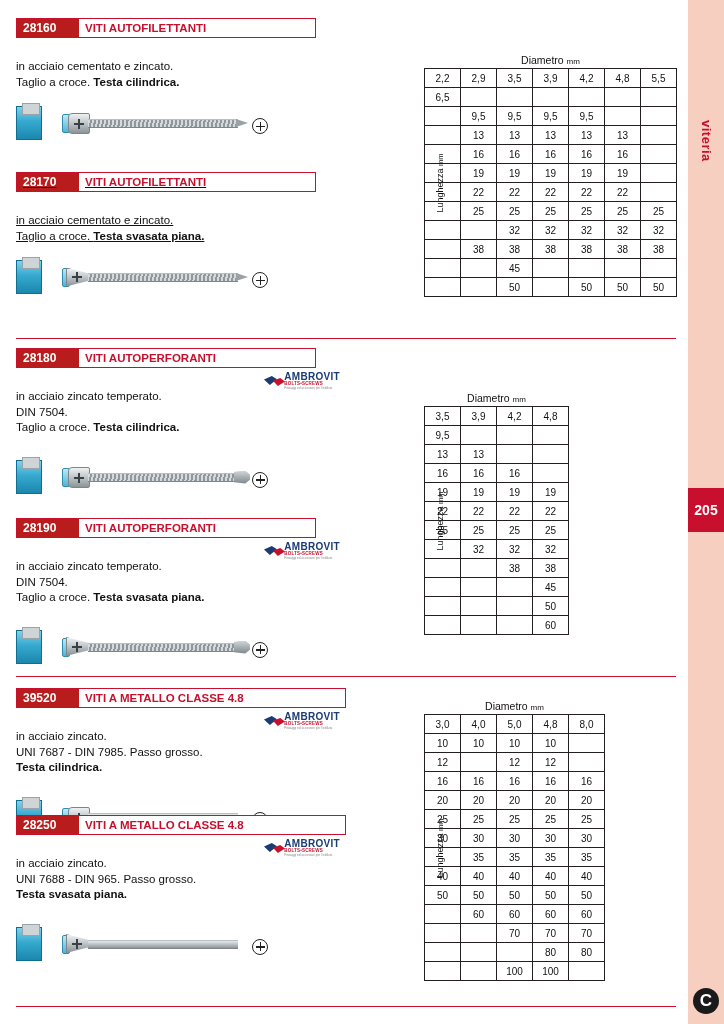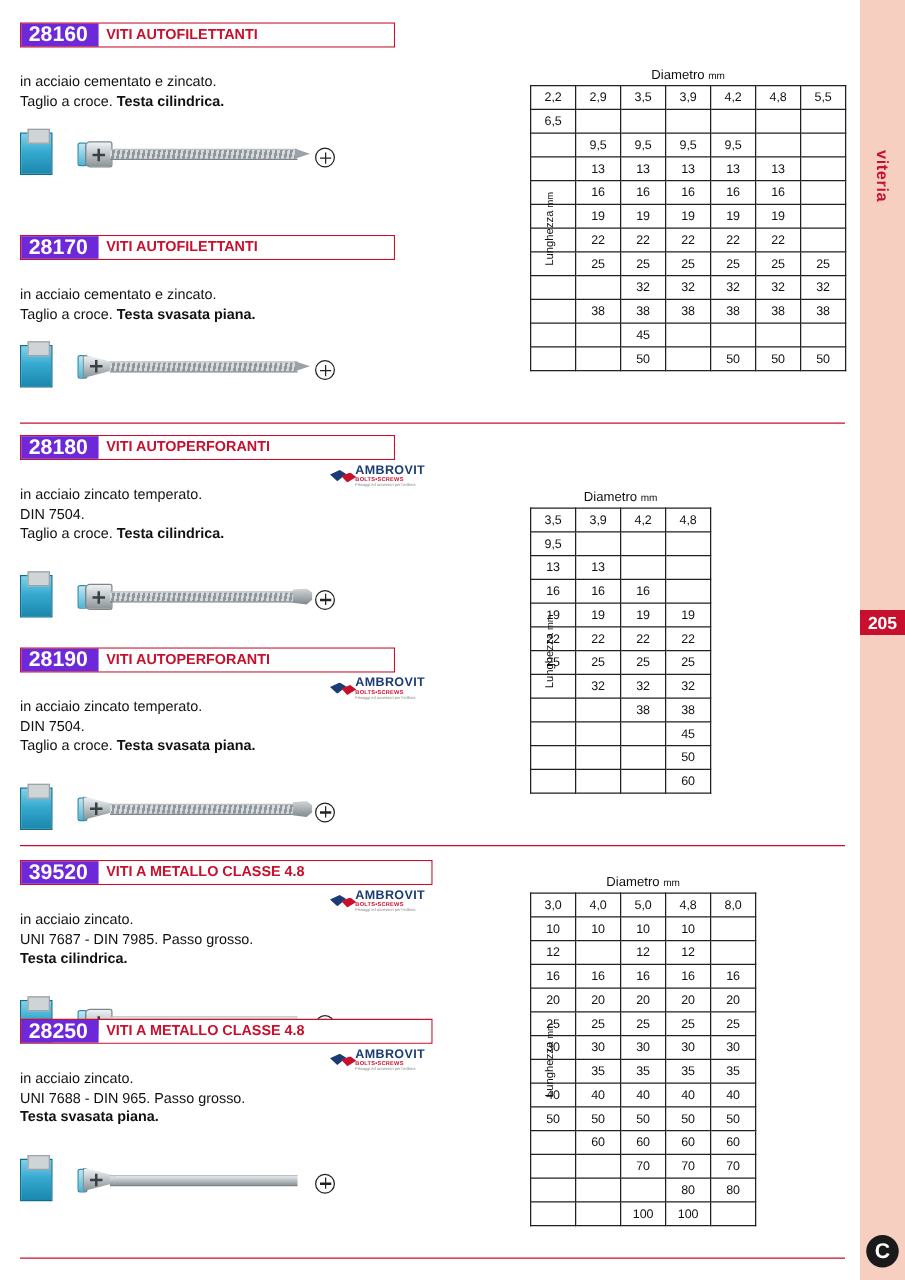--- a/index.html
+++ b/index.html
@@ -18,21 +18,21 @@
   .side-tab {
     position:absolute; right:0; top:0; width:36px; height:1024px;
     background:#f6cfc0;
   }
   .side-tab .vert-label {
     position:absolute; top:120px; left:50%; transform:translateX(-50%) ;
     writing-mode: vertical-rl; text-orientation: mixed;
     color:#c8102e; font-weight:bold; font-size:13px; letter-spacing:.5px;
   }
   .side-tab .pagebox {
-    position:absolute; top:488px; left:0; width:36px; height:20px;
+    position:absolute; top:488px; left:0; width:36px; height:44px;
     background:#c8102e; color:#fff; font-weight:bold; font-size:14px;
     display:flex; align-items:center; justify-content:center;
   }
   .side-tab .logo-c {
     position:absolute; bottom:10px; left:50%; transform:translateX(-50%);
     width:26px; height:26px; border-radius:50%; background:#1a1a1a;
     color:#fff; font-weight:bold; font-size:17px;
     display:flex; align-items:center; justify-content:center;
   }
 
@@ -40,21 +40,21 @@
   .content { position:absolute; left:0; top:0; width:688px; height:1024px; }
 
   .block { position:absolute; left:16px; width:660px; }
 
   
   .prod-head {
     display:flex; align-items:stretch; height:20px;
     border:1.5px solid #c8102e; width:300px;
   }
   .prod-code {
-    background:#6d28d9; color:#ffffff; font-weight:bold; font-size:17px;
+    background:#b91c1c; color:#ffffff; font-weight:bold; font-size:12px;
     padding:0 6px; display:flex; align-items:center; min-width:62px;
   }
   .prod-title {
     color:#c8102e; font-weight:bold; font-size:11.5px;
     padding:0 6px; display:flex; align-items:center; background:#fff; flex:1;
   }
   .prod-desc { font-size:11.5px; line-height:1.35; margin-top:21px; width:300px; }
   .prod-desc b { font-weight:bold; }
 
   
@@ -181,21 +181,21 @@
           <div class="washer"></div>
           <div class="head-cyl"></div>
           <div class="head-cross"></div>
           <div class="shaft"></div>
           <div class="tip-point"></div>
         </div>
         <div class="cross-icon"></div>
       </div>
     </div>
 
-    <div class="block" style="top:188px;">
+    <div class="block" style="top:172px;text-decoration:underline;">
       <div class="prod-head">
         <div class="prod-code">28170</div>
         <div class="prod-title">VITI AUTOFILETTANTI</div>
       </div>
       <div class="prod-desc">
         <span>in acciaio cementato e zincato.</span><br>
         <span>Taglio a croce. </span><b>Testa svasata piana.</b>
       </div>
       <div class="illus">
         <div class="pack"></div>

